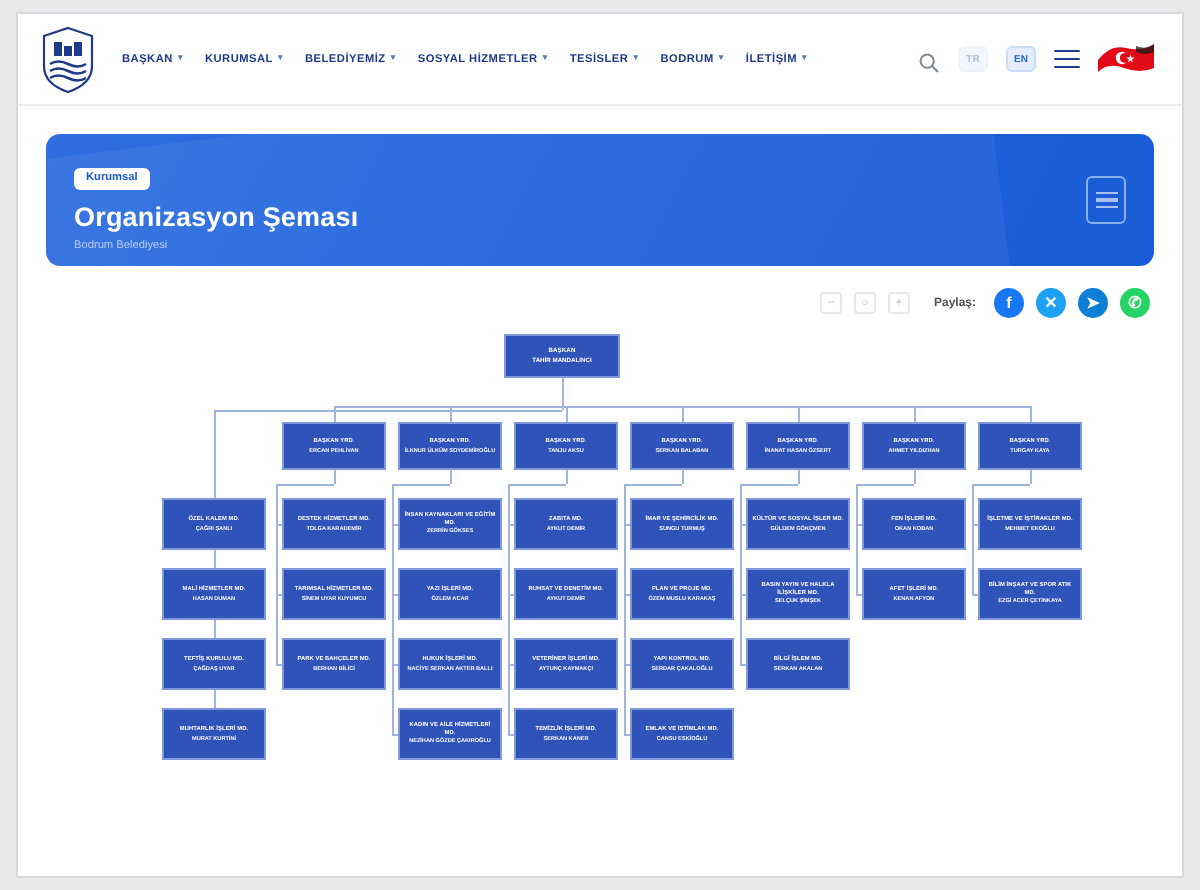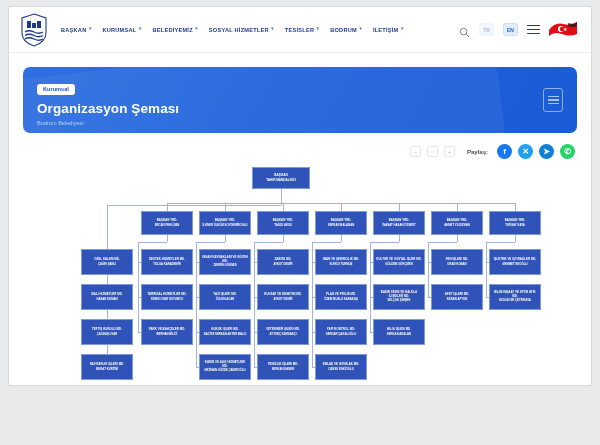--- a/index.html
+++ b/index.html
@@ -4,21 +4,21 @@
 <style>
   * { box-sizing: border-box; margin: 0; padding: 0; }
   html, body {
     width: 600px; height: 445px;
     background: #e9eaec;
     font-family: "Liberation Sans", sans-serif;
     overflow: hidden;
   }
   .page {
     position: absolute; left: 8px; top: 6px;
-    width: 584px; height: 380px;
+    width: 584px; height: 433px;
     background: #ffffff;
     border: 1px solid #d8d9dc;
     overflow: hidden;
   }
 
   
   .navbar {
     height: 46px;
     display: flex; align-items: center;
     padding: 0 14px 0 10px;

